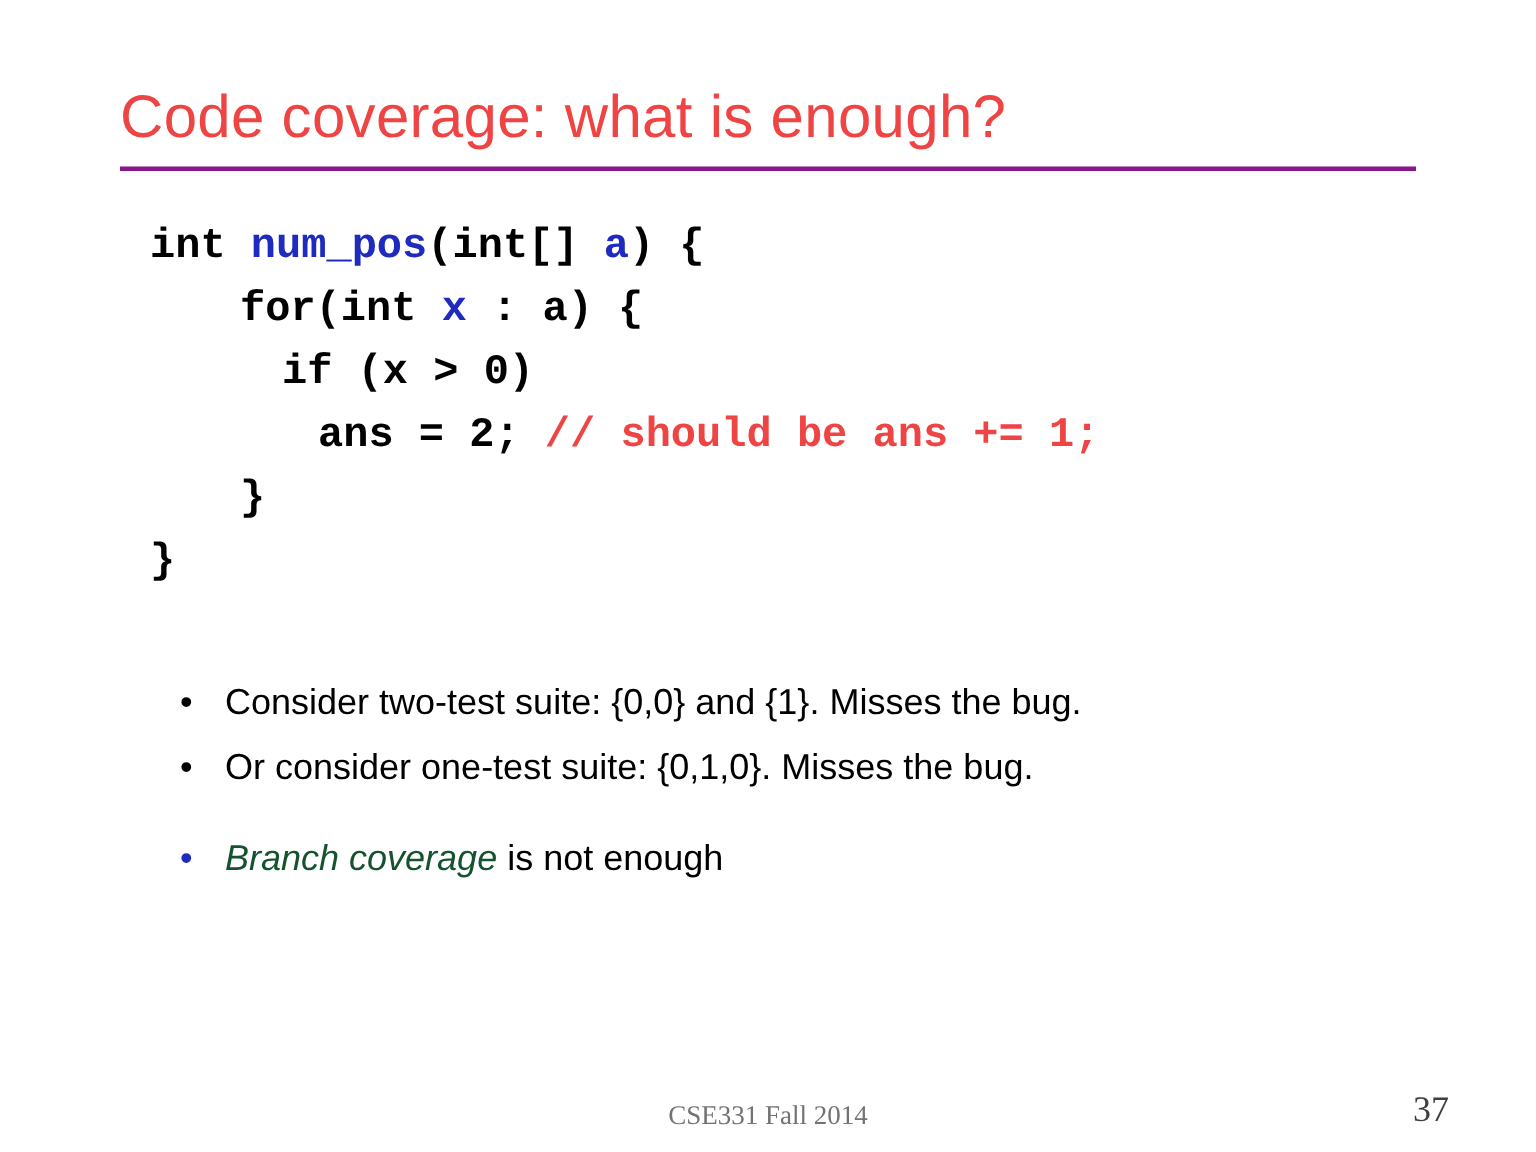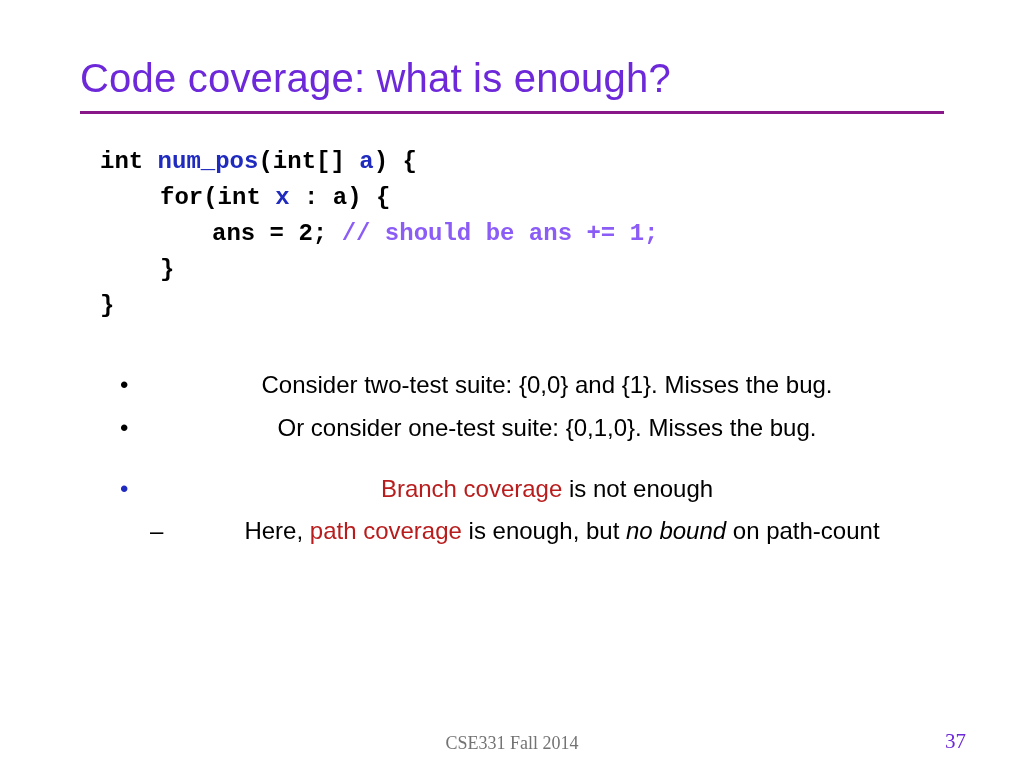--- a/index.html
+++ b/index.html
@@ -11,105 +11,104 @@
     position: relative;
     overflow: hidden;
   }
   .slide {
     padding: 56px 80px 20px 80px;
     height: 100%;
     position: relative;
   }
   .title {
     font-size: 40px;
-    color: #6d28d9;
+    color: #ef4444;
     font-weight: 400;
     margin-bottom: 10px;
     letter-spacing: 0.2px;
   }
   .rule {
     border: none;
     border-top: 3px solid #8a1789;
     margin-bottom: 30px;
   }
   .code {
     font-family: "Courier New", Courier, monospace;
     font-weight: bold;
-    font-size: 24px;
+    font-size: 28px;
     line-height: 1.5;
     color: #000;
-    margin-bottom: 42px;
+    margin-bottom: 54px;
     margin-left: 20px;
   }
   .code .kw-blue { color: #1f2abf; }
-  .code .comment { color: #8b5cf6; }
+  .code .comment { color: #ef4444; }
   .indent1 { padding-left: 60px; }
   .indent2 { padding-left: 88px; }
   .indent3 { padding-left: 112px; }
   .bullets {
     font-size: 24px;
     line-height: 1.55;
     color: #000;
     margin-left: 40px;
-    text-align: center;
   }
   .bullets li { list-style: none; position: relative; padding-left: 30px; margin-bottom: 6px;}
   .bullets li::before {
     content: "•";
     position: absolute;
     left: 0;
     top: 0;
   }
   .bullets .sub { list-style:none; padding-left:30px; position:relative; margin-top:4px;}
   .bullets .sub::before{
     content: "–";
     position:absolute; left:0; top:0;
   }
   .blue-bullet::before { color: #1f2abf; }
-  .term-blue { color: #b91c1c; }
+  .term-blue { color: #14532d; font-style: italic; }
   .em { font-style: italic; }
   .gap { height: 18px; }
   .footer {
     position: absolute;
     bottom: 14px;
     left: 0;
     width: 100%;
     text-align: center;
     font-size: 18px;
     color: #737373;
     font-family: Liberation Serif, serif;
   }
   .pagenum {
     position: absolute;
     bottom: 14px;
     right: 58px;
-    font-size: 21px;
-    color: #6d28d9;
+    font-size: 24px;
+    color: #404040;
     font-family: "Times New Roman", Times, serif;
   }
 </style>
 </head>
 <body>
 
 <div class="slide">
   <h1 class="title">Code coverage: what is enough?</h1>
   <hr class="rule">
 
   <div class="code">
     <div><span>int </span><span class="kw-blue">num_pos</span><span>(int[] </span><span class="kw-blue">a</span><span>) {</span></div>
     <div class="indent1"><span>for(int </span><span class="kw-blue">x</span><span> : a) {</span></div>
+    <div class="indent2">if (x &gt; 0)</div>
     <div class="indent3"><span>ans = 2; </span><span class="comment">// should be ans += 1;</span></div>
     <div class="indent1">}</div>
     <div>}</div>
   </div>
 
   <ul class="bullets">
     <li>Consider two-test suite: {0,0} and {1}.  Misses the bug.</li>
     <li>Or consider one-test suite: {0,1,0}.  Misses the bug.</li>
     <div class="gap"></div>
     <li class="blue-bullet"><span class="term-blue">Branch coverage</span><span> is not enough</span>
-      <div class="sub"><span>Here, </span><span class="term-blue">path coverage</span><span> is enough, but </span><span class="em">no bound</span><span> on path-count</span></div>
     </li>
   </ul>
 
   <div class="footer">CSE331 Fall 2014</div>
   <div class="pagenum">37</div>
 </div>
 
 </body></html>

